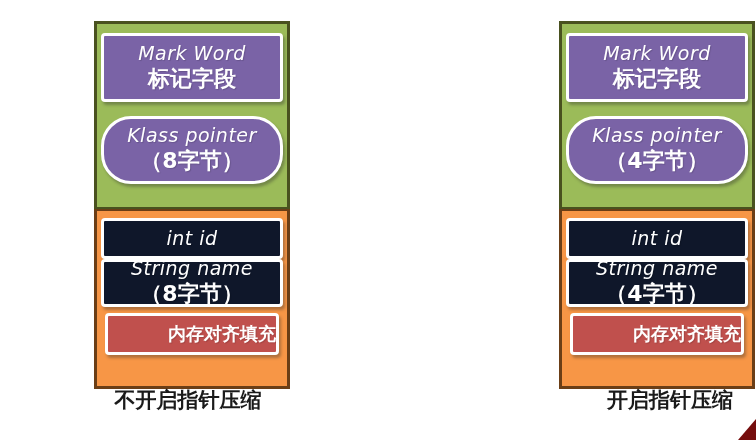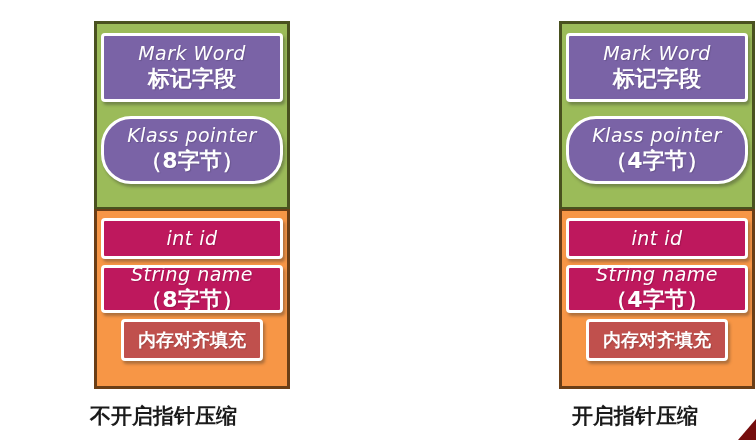--- a/index.html
+++ b/index.html
@@ -37,50 +37,49 @@
     box-shadow: 2px 3px 3px rgba(40, 40, 40, 0.35);
     color: #ffffff;
     text-align: center;
     display: flex;
     flex-direction: column;
     align-items: center;
     justify-content: center;
     overflow: hidden;
   }
   .cell-purple { background: #7A63A6; }
-  .cell-teal   { background: #be185d; }
-  .cell-red    { background: #C0504D; margin: 0 24px; }
+  .cell-teal   { background: #0f172a; }
+  .cell-red    { background: #C0504D; margin: 0 8px; align-items: flex-end; }
 
   .cell-mark   { margin-top: 9px;  height: 69px; }
   .cell-klass  { margin-top: 14px; height: 68px; border-radius: 30px; }
   .cell-int    { margin-top: 7px;  height: 41px; }
-  .cell-string { margin-top: 6px;  height: 48px; justify-content: center; }
+  .cell-string {  height: 48px; justify-content: center; }
   .cell-pad    { margin-top: 6px;  height: 42px; }
 
   .en {
     font-style: italic;
     font-size: 19px;
     line-height: 1.15;
     letter-spacing: 0.5px;
     text-shadow: 1px 1px 1px rgba(0,0,0,0.15);
   }
   .cn {
     font-style: normal;
     font-weight: bold;
     font-size: 22px;
     line-height: 1.25;
     text-shadow: 1px 1px 1px rgba(0,0,0,0.15);
   }
   .cn:empty { display: none; }
   .pad-label { font-size: 18px; }
 
   .caption {
-    margin-top: 16px;
     width: 100%;
-    text-align: left;
+    text-align: center;
     font-weight: bold;
     font-size: 21px;
     line-height: 1.1;
     color: #1A1A1A;
     white-space: nowrap;
   }
   .caption-left  { transform: translateX(-4px); }
   .caption-right { transform: translateX(13px); }
 
   .corner-triangle {

